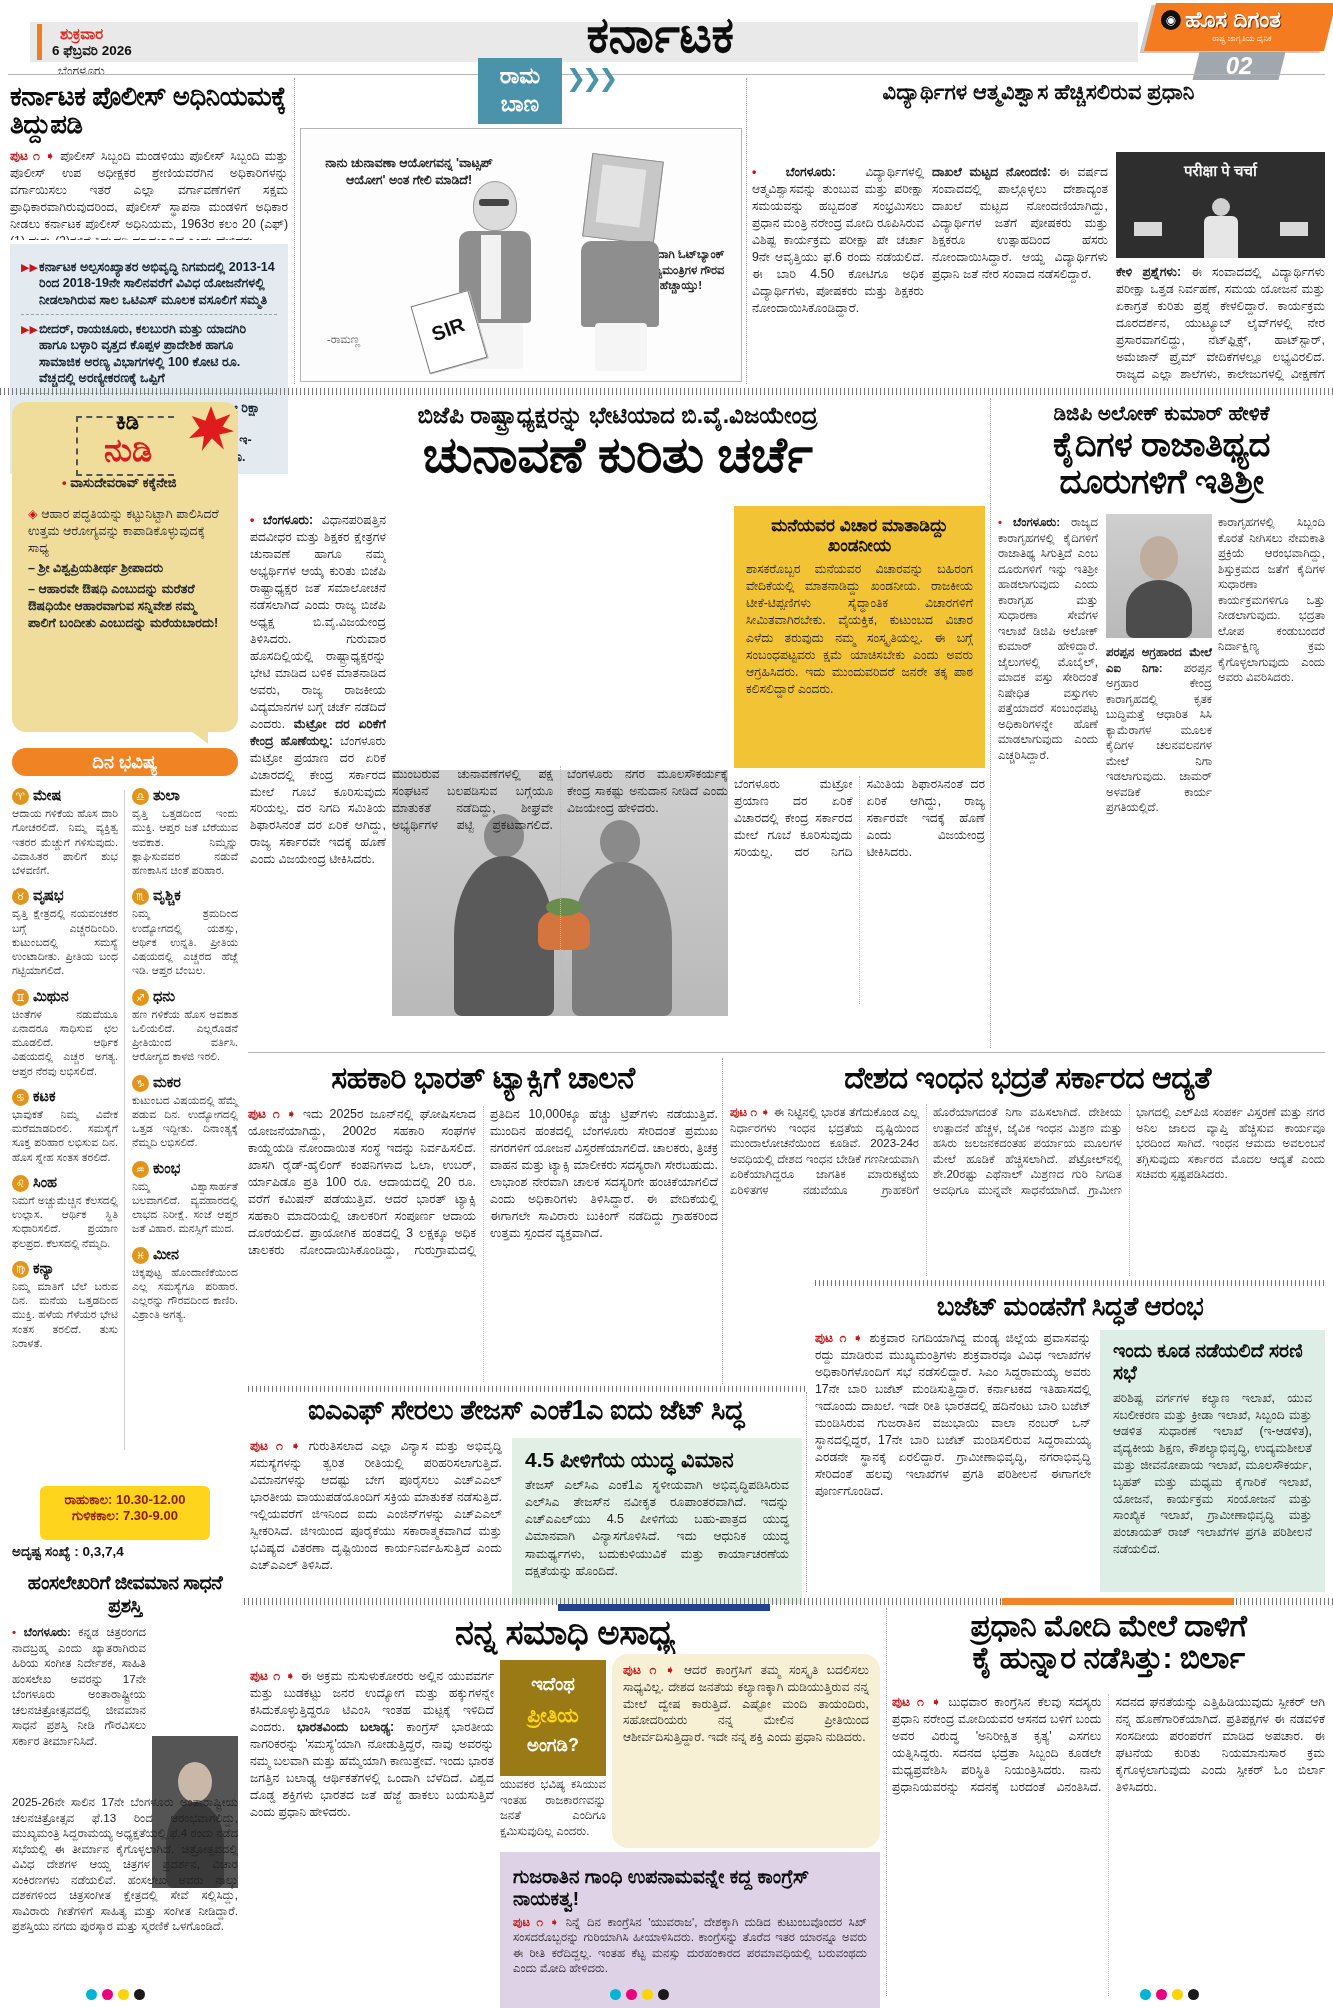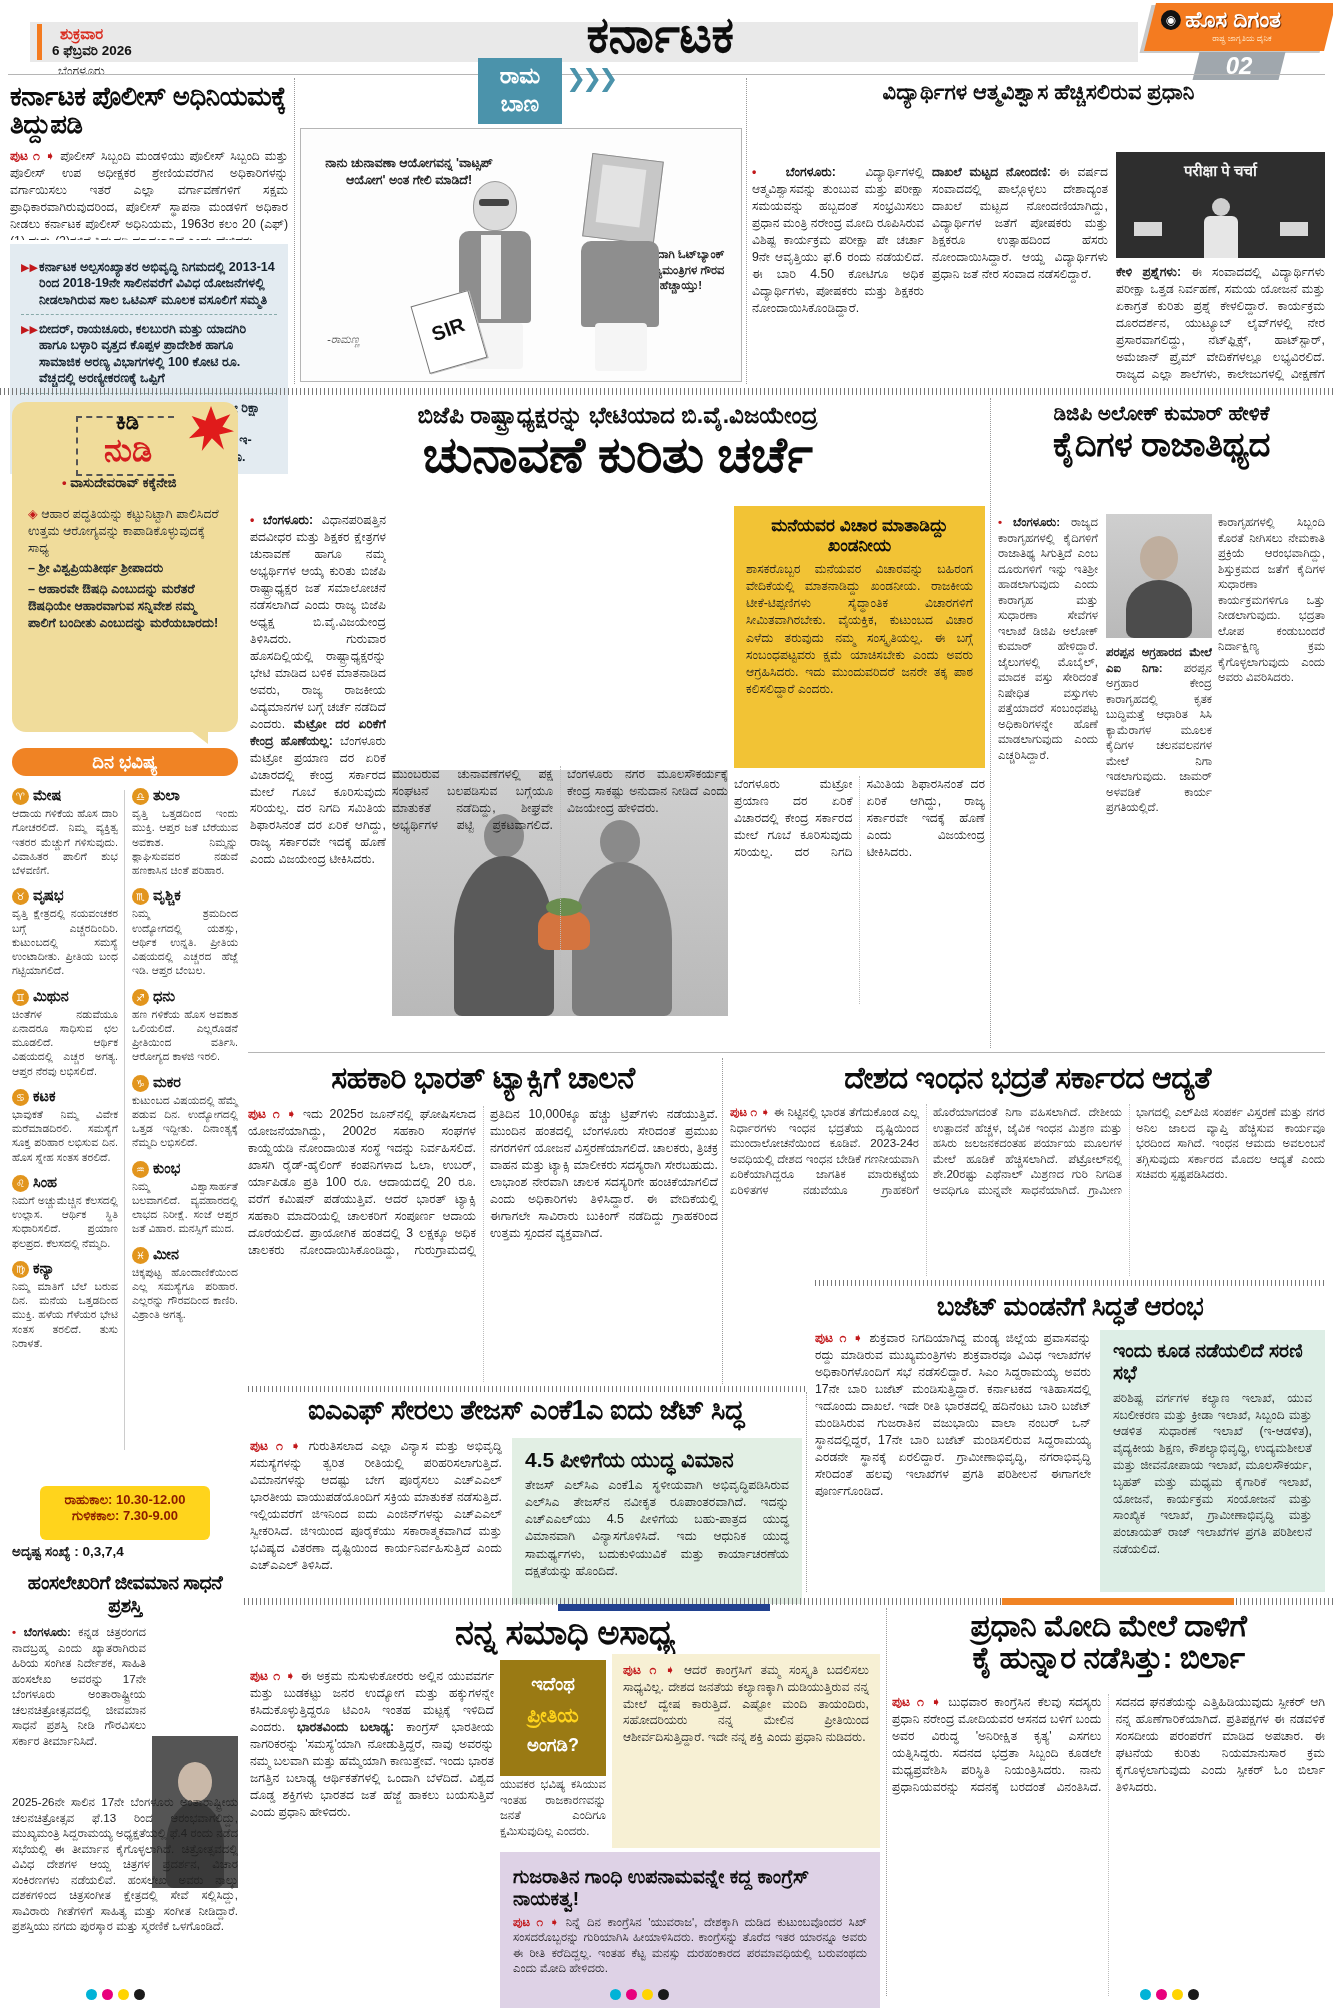--- a/index.html
+++ b/index.html
@@ -100,21 +100,21 @@
     <div class="abs" style="left:118px;top:168px;width:58px;height:68px;background:#fff;border:1px solid #777;transform:rotate(-16deg);box-shadow:1px 1px 0 #bbb;">
       <div style="font-weight:bold;font-size:20px;color:#111;text-align:center;margin-top:20px;transform:rotate(-4deg);">SIR</div>
     </div>
 
     <div class="abs" style="left:268px;top:28px;width:100px;height:214px;">
       <div class="abs" style="left:18px;top:0;width:70px;height:82px;background:#c7c7c7;border:1px solid #8a8a8a;transform:rotate(7deg);"></div>
       <div class="abs" style="left:30px;top:10px;width:44px;height:58px;background:#e3e3e3;transform:rotate(7deg);"></div>
       <div class="abs" style="left:12px;top:84px;width:78px;height:86px;background:#8e8e8e;border-radius:10px 10px 4px 4px;"></div>
       <div class="abs" style="left:26px;top:166px;width:52px;height:48px;background:#f5f5f5;border-radius:4px;"></div>
     </div>
-    <div class="abs" style="left:26px;top:204px;font-size:11px;font-style:italic;color:#555;">-ರಾಮಣ್ಣ</div>
+    <div class="abs" style="left:26px;top:204px;font-size:11px;color:#555;">-ರಾಮಣ್ಣ</div>
   </div>
 
   <div class="abs kicker" style="left:752px;top:80px;width:573px;font-size:21px;">ವಿದ್ಯಾರ್ಥಿಗಳ ಆತ್ಮವಿಶ್ವಾಸ ಹೆಚ್ಚಿಸಲಿರುವ ಪ್ರಧಾನಿ</div>
   <div class="abs body-txt" style="left:752px;top:164px;width:172px;height:220px;overflow:hidden;">
     <span class="dot-red">•</span>
     <span class="dateline">ಬೆಂಗಳೂರು:</span>
     <span>ವಿದ್ಯಾರ್ಥಿಗಳಲ್ಲಿ ಆತ್ಮವಿಶ್ವಾಸವನ್ನು ತುಂಬುವ ಮತ್ತು ಪರೀಕ್ಷಾ ಸಮಯವನ್ನು ಹಬ್ಬದಂತೆ ಸಂಭ್ರಮಿಸಲು ಪ್ರಧಾನ ಮಂತ್ರಿ ನರೇಂದ್ರ ಮೋದಿ ರೂಪಿಸಿರುವ ವಿಶಿಷ್ಟ ಕಾರ್ಯಕ್ರಮ ಪರೀಕ್ಷಾ ಪೇ ಚರ್ಚಾ 9ನೇ ಆವೃತ್ತಿಯು ಫೆ.6 ರಂದು ನಡೆಯಲಿದೆ. ಈ ಬಾರಿ 4.50 ಕೋಟಿಗೂ ಅಧಿಕ ವಿದ್ಯಾರ್ಥಿಗಳು, ಪೋಷಕರು ಮತ್ತು ಶಿಕ್ಷಕರು ನೋಂದಾಯಿಸಿಕೊಂಡಿದ್ದಾರೆ.</span>
   </div>
   <div class="abs photo" style="left:1116px;top:152px;width:209px;height:106px;background:#2e2e2e;">
     <div style="color:#f3f3f3;font-weight:bold;font-size:15px;text-align:center;margin-top:8px;">परीक्षा पे चर्चा</div>
@@ -210,20 +210,21 @@
   </div>
   <div class="abs body-txt cols2" style="left:734px;top:776px;width:251px;height:228px;overflow:hidden;">
     <span>ಬೆಂಗಳೂರು ಮೆಟ್ರೋ ಪ್ರಯಾಣ ದರ ಏರಿಕೆ ವಿಚಾರದಲ್ಲಿ ಕೇಂದ್ರ ಸರ್ಕಾರದ ಮೇಲೆ ಗೂಬೆ ಕೂರಿಸುವುದು ಸರಿಯಲ್ಲ. ದರ ನಿಗದಿ ಸಮಿತಿಯ ಶಿಫಾರಸಿನಂತೆ ದರ ಏರಿಕೆ ಆಗಿದ್ದು, ರಾಜ್ಯ ಸರ್ಕಾರವೇ ಇದಕ್ಕೆ ಹೊಣೆ ಎಂದು ವಿಜಯೇಂದ್ರ ಟೀಕಿಸಿದರು.</span>
   </div>
 
   <div class="abs vdot" style="left:990px;top:398px;height:650px;"></div>
 
   <div class="abs kicker" style="left:998px;top:402px;width:327px;font-size:20px;">ಡಿಜಿಪಿ ಅಲೋಕ್ ಕುಮಾರ್ ಹೇಳಿಕೆ</div>
   <div class="abs hl" style="left:998px;top:426px;width:327px;text-align:center;font-size:34px;">
     <div>ಕೈದಿಗಳ ರಾಜಾತಿಥ್ಯದ</div>
+    <div>ದೂರುಗಳಿಗೆ ಇತಿಶ್ರೀ</div>
   </div>
   <div class="abs body-sm" style="left:998px;top:514px;width:100px;height:492px;overflow:hidden;">
     <span class="dot-red">•</span>
     <span class="dateline">ಬೆಂಗಳೂರು:</span>
     <span>ರಾಜ್ಯದ ಕಾರಾಗೃಹಗಳಲ್ಲಿ ಕೈದಿಗಳಿಗೆ ರಾಜಾತಿಥ್ಯ ಸಿಗುತ್ತಿದೆ ಎಂಬ ದೂರುಗಳಿಗೆ ಇನ್ನು ಇತಿಶ್ರೀ ಹಾಡಲಾಗುವುದು ಎಂದು ಕಾರಾಗೃಹ ಮತ್ತು ಸುಧಾರಣಾ ಸೇವೆಗಳ ಇಲಾಖೆ ಡಿಜಿಪಿ ಅಲೋಕ್ ಕುಮಾರ್ ಹೇಳಿದ್ದಾರೆ. ಜೈಲುಗಳಲ್ಲಿ ಮೊಬೈಲ್, ಮಾದಕ ವಸ್ತು ಸೇರಿದಂತೆ ನಿಷೇಧಿತ ವಸ್ತುಗಳು ಪತ್ತೆಯಾದರೆ ಸಂಬಂಧಪಟ್ಟ ಅಧಿಕಾರಿಗಳನ್ನೇ ಹೊಣೆ ಮಾಡಲಾಗುವುದು ಎಂದು ಎಚ್ಚರಿಸಿದ್ದಾರೆ.</span>
   </div>
   <div class="abs" style="left:1106px;top:514px;width:106px;height:492px;overflow:hidden;">
     <div class="photo" style="width:106px;height:124px;">
       <div class="sil-head" style="left:34px;top:22px;width:38px;height:44px;background:#bfae9e;"></div>
       <div class="sil" style="left:20px;top:66px;width:66px;height:58px;background:#4c4c4c;"></div>
@@ -279,21 +280,21 @@
     <span>ಈ ಅಕ್ರಮ ನುಸುಳುಕೋರರು ಅಲ್ಲಿನ ಯುವವರ್ಗ ಮತ್ತು ಬುಡಕಟ್ಟು ಜನರ ಉದ್ಯೋಗ ಮತ್ತು ಹಕ್ಕುಗಳನ್ನೇ ಕಸಿದುಕೊಳ್ಳುತ್ತಿದ್ದರೂ ಟಿಎಂಸಿ ಇಂತಹ ಮಟ್ಟ‌ಕ್ಕೆ ಇಳಿದಿದೆ ಎಂದರು.</span>
     <b>ಭಾರತವಿಂದು ಬಲಾಢ್ಯ:</b>
     <span>ಕಾಂಗ್ರೆಸ್ ಭಾರತೀಯ ನಾಗರಿಕರನ್ನು 'ಸಮಸ್ಯೆ'ಯಾಗಿ ನೋಡುತ್ತಿದ್ದರೆ, ನಾವು ಅವರನ್ನು ನಮ್ಮ ಬಲವಾಗಿ ಮತ್ತು ಹೆಮ್ಮೆಯಾಗಿ ಕಾಣುತ್ತೇವೆ. ಇಂದು ಭಾರತ ಜಗತ್ತಿನ ಬಲಾಢ್ಯ ಆರ್ಥಿಕತೆಗಳಲ್ಲಿ ಒಂದಾಗಿ ಬೆಳೆದಿದೆ. ವಿಶ್ವದ ದೊಡ್ಡ ಶಕ್ತಿಗಳು ಭಾರತದ ಜತೆ ಹೆಜ್ಜೆ ಹಾಕಲು ಬಯಸುತ್ತಿವೆ ಎಂದು ಪ್ರಧಾನಿ ಹೇಳಿದರು.</span>
   </div>
   <div class="abs" style="left:500px;top:1660px;width:106px;height:106px;background:#9a7a14;text-align:center;color:#fff;font-weight:bold;font-size:18px;line-height:1.6;padding-top:10px;">
     <div>ಇದೆಂಥ</div>
     <div style="color:#ffd41c;font-size:20px;">ಪ್ರೀತಿಯ</div>
     <div>ಅಂಗಡಿ?</div>
   </div>
   <div class="abs body-sm" style="left:500px;top:1776px;width:106px;height:72px;overflow:hidden;">ಯುವಕರ ಭವಿಷ್ಯ ಕಸಿಯುವ ಇಂತಹ ರಾಜಕಾರಣವನ್ನು ಜನತೆ ಎಂದಿಗೂ ಕ್ಷಮಿಸುವುದಿಲ್ಲ ಎಂದರು.</div>
-  <div class="abs creambox" style="left:612px;top:1654px;width:246px;height:178px;overflow:hidden;">
+  <div class="abs creambox" style="left:612px;top:1654px;width:246px;height:178px;overflow:hidden;border-radius:16px;">
     <div class="body-txt" style="font-size:12.2px;">
       <span class="tag">ಪುಟ ೧ ➧</span>
       <span>ಆದರೆ ಕಾಂಗ್ರೆಸಿಗೆ ತಮ್ಮ ಸಂಸ್ಕೃತಿ ಬದಲಿಸಲು ಸಾಧ್ಯವಿಲ್ಲ. ದೇಶದ ಜನತೆಯ ಕಲ್ಯಾಣಕ್ಕಾಗಿ ದುಡಿಯುತ್ತಿರುವ ನನ್ನ ಮೇಲೆ ದ್ವೇಷ ಕಾರುತ್ತಿದೆ. ಎಷ್ಟೋ ಮಂದಿ ತಾಯಂದಿರು, ಸಹೋದರಿಯರು ನನ್ನ ಮೇಲಿನ ಪ್ರೀತಿಯಿಂದ ಆಶೀರ್ವದಿಸುತ್ತಿದ್ದಾರೆ. ಇದೇ ನನ್ನ ಶಕ್ತಿ ಎಂದು ಪ್ರಧಾನಿ ನುಡಿದರು.</span>
     </div>
   </div>
   <div class="abs purplebox" style="left:500px;top:1852px;width:354px;height:130px;overflow:hidden;">
     <div class="box-title" style="font-size:19px;margin-bottom:4px;">ಗುಜರಾತಿನ ಗಾಂಧಿ ಉಪನಾಮವನ್ನೇ ಕದ್ದ ಕಾಂಗ್ರೆಸ್ ನಾಯಕತ್ವ!</div>
     <div class="body-sm">
       <span class="tag">ಪುಟ ೧ ➧</span>
       <span>ನಿನ್ನೆ ದಿನ ಕಾಂಗ್ರೆಸಿನ 'ಯುವರಾಜ', ದೇಶಕ್ಕಾಗಿ ದುಡಿದ ಕುಟುಂಬವೊಂದರ ಸಿಖ್ ಸಂಸದರೊಬ್ಬರನ್ನು ಗುರಿಯಾಗಿಸಿ ಹೀಯಾಳಿಸಿದರು. ಕಾಂಗ್ರೆಸನ್ನು ತೊರೆದ ಇತರ ಯಾರನ್ನೂ ಅವರು ಈ ರೀತಿ ಕರೆದಿದ್ದಲ್ಲ. ಇಂತಹ ಕೆಟ್ಟ ಮನಸ್ಸು ದುರಹಂಕಾರದ ಪರಮಾವಧಿಯಲ್ಲಿ ಬರುವಂಥದು ಎಂದು ಮೋದಿ ಹೇಳಿದರು.</span>

